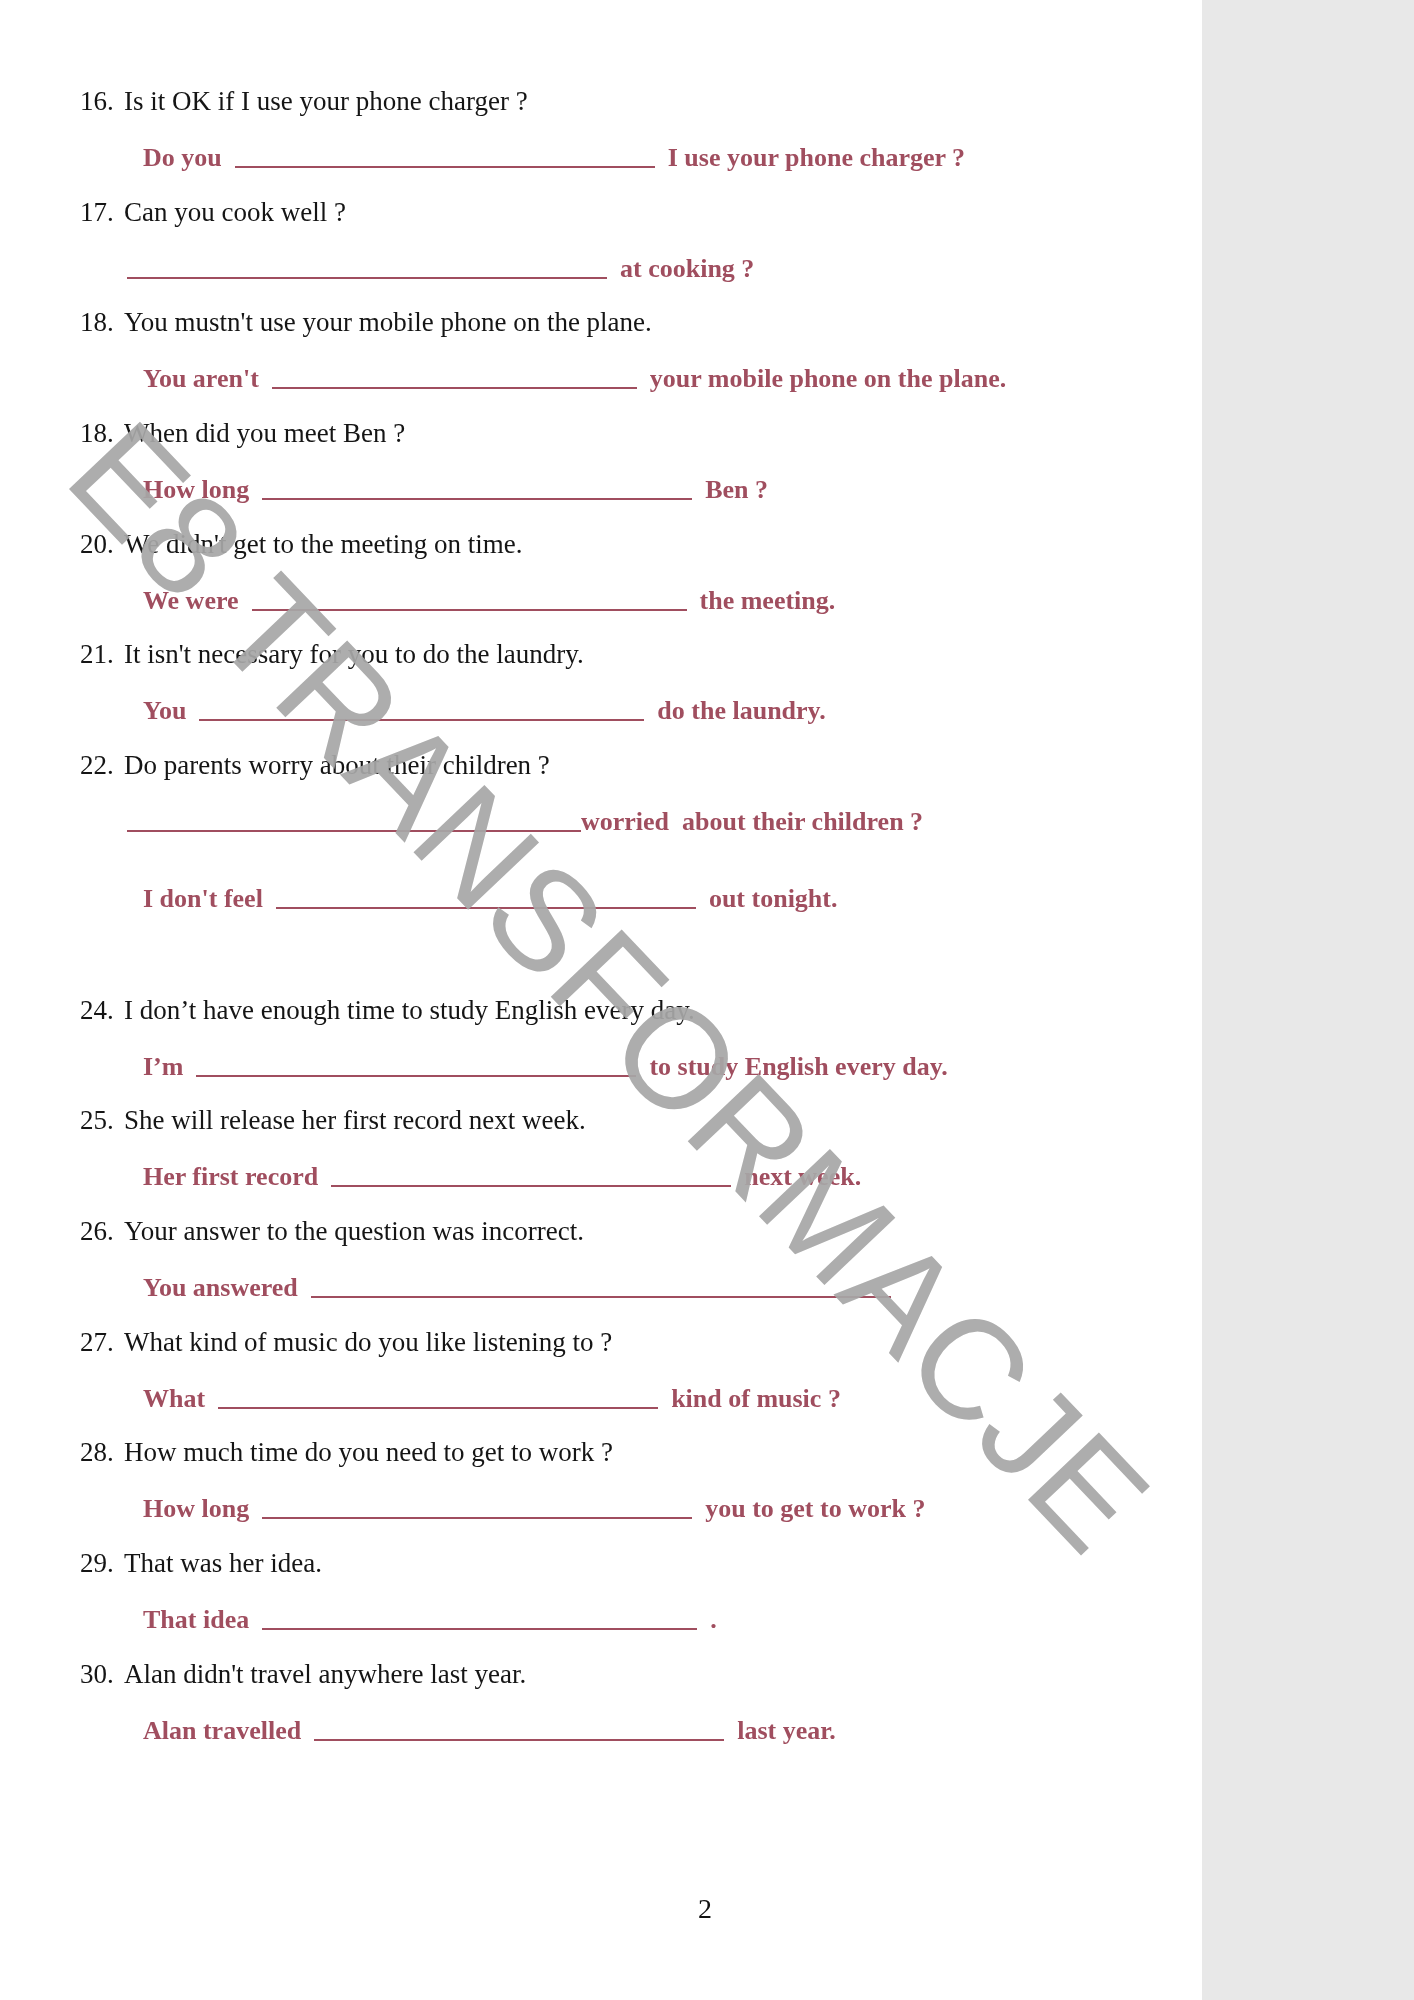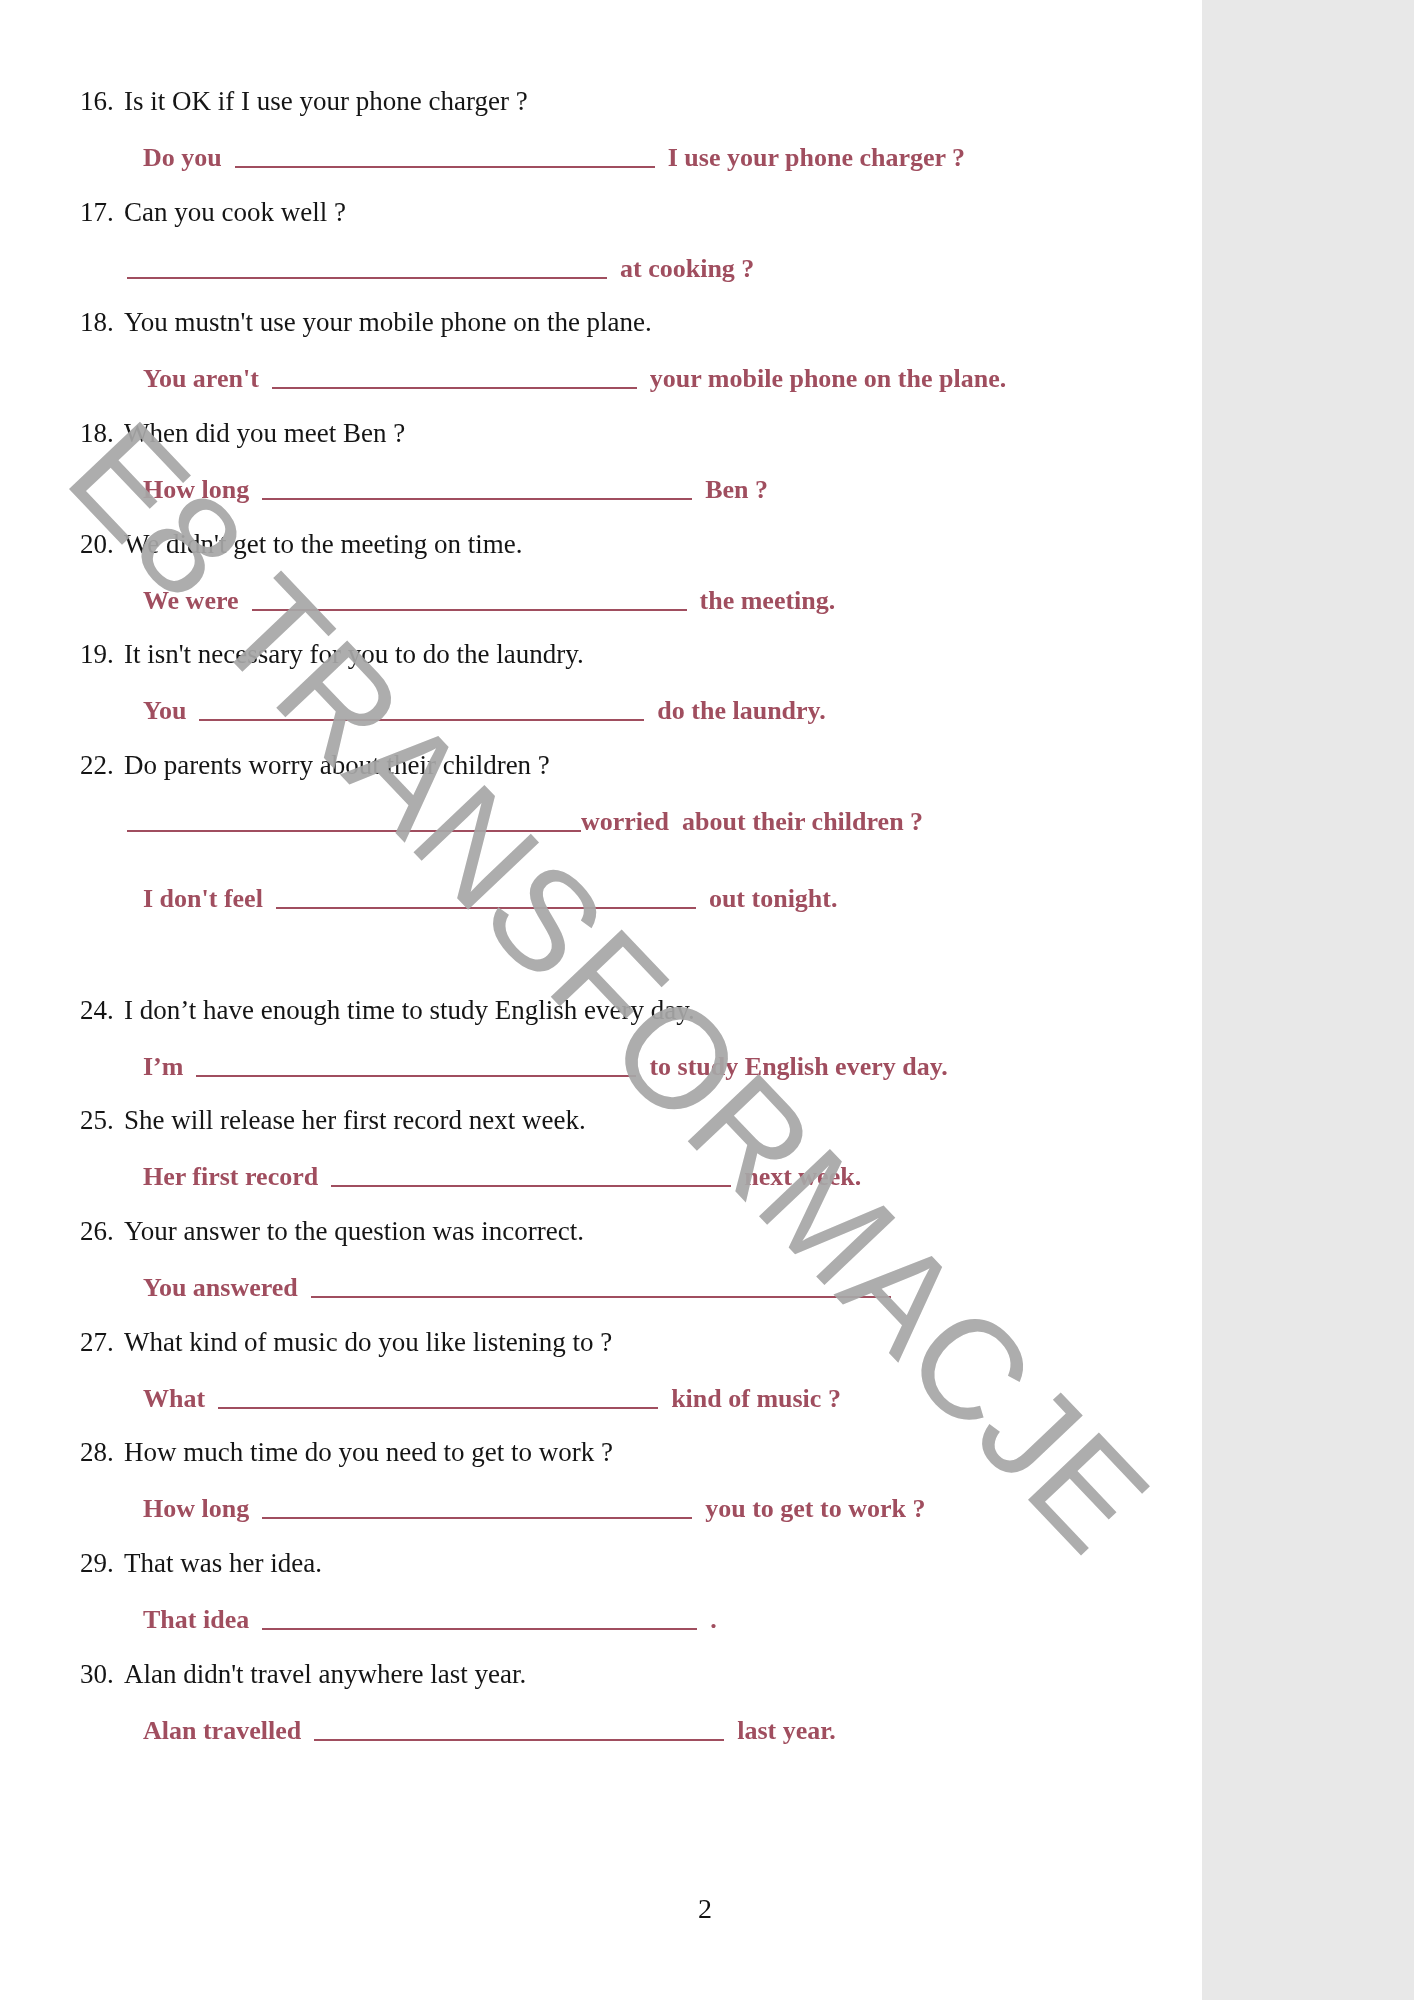--- a/index.html
+++ b/index.html
@@ -115,21 +115,21 @@
     <div class="q-line">
       <span class="q-num">20.</span><span class="q-text">We didn't get to the meeting on time.</span>
     </div>
     <div class="a-line">
       <span class="ans-pre">We were</span><span class="blank" style="width: 435px;"></span><span class="ans-post">the meeting.</span>
     </div>
   </div>
 
   <div class="item">
     <div class="q-line">
-      <span class="q-num">19.</span><span class="q-text">It isn't necessary for you to do the laundry.</span>
+      <span class="q-num">21.</span><span class="q-text">It isn't necessary for you to do the laundry.</span>
     </div>
     <div class="a-line">
       <span class="ans-pre">You</span><span class="blank" style="width: 445px;"></span><span class="ans-post">do the laundry.</span>
     </div>
   </div>
 
   <div class="item">
     <div class="q-line">
       <span class="q-num">22.</span><span class="q-text">Do parents worry about their children ?</span>
     </div>

